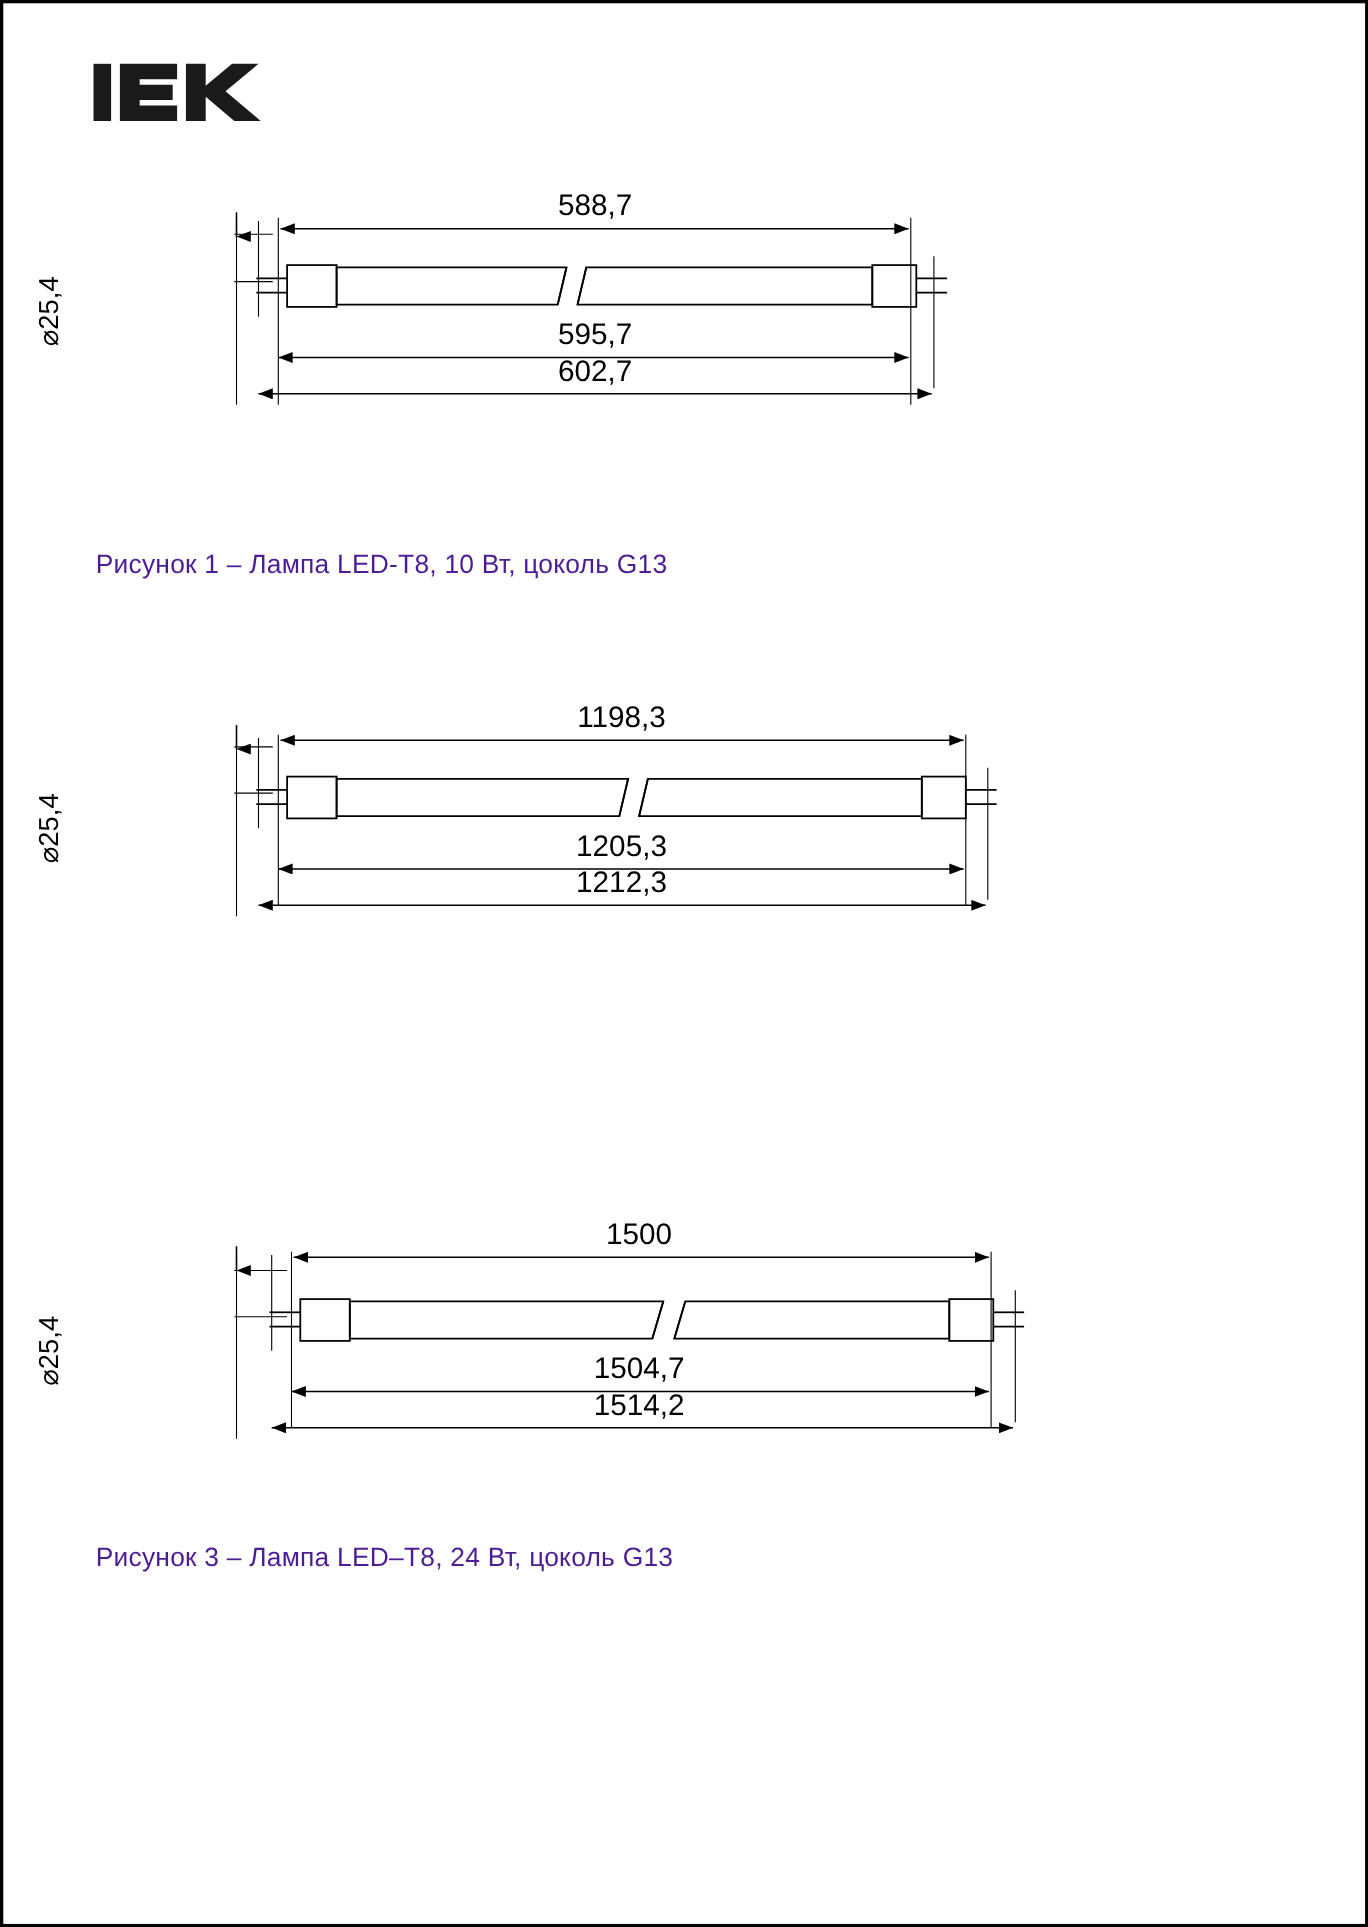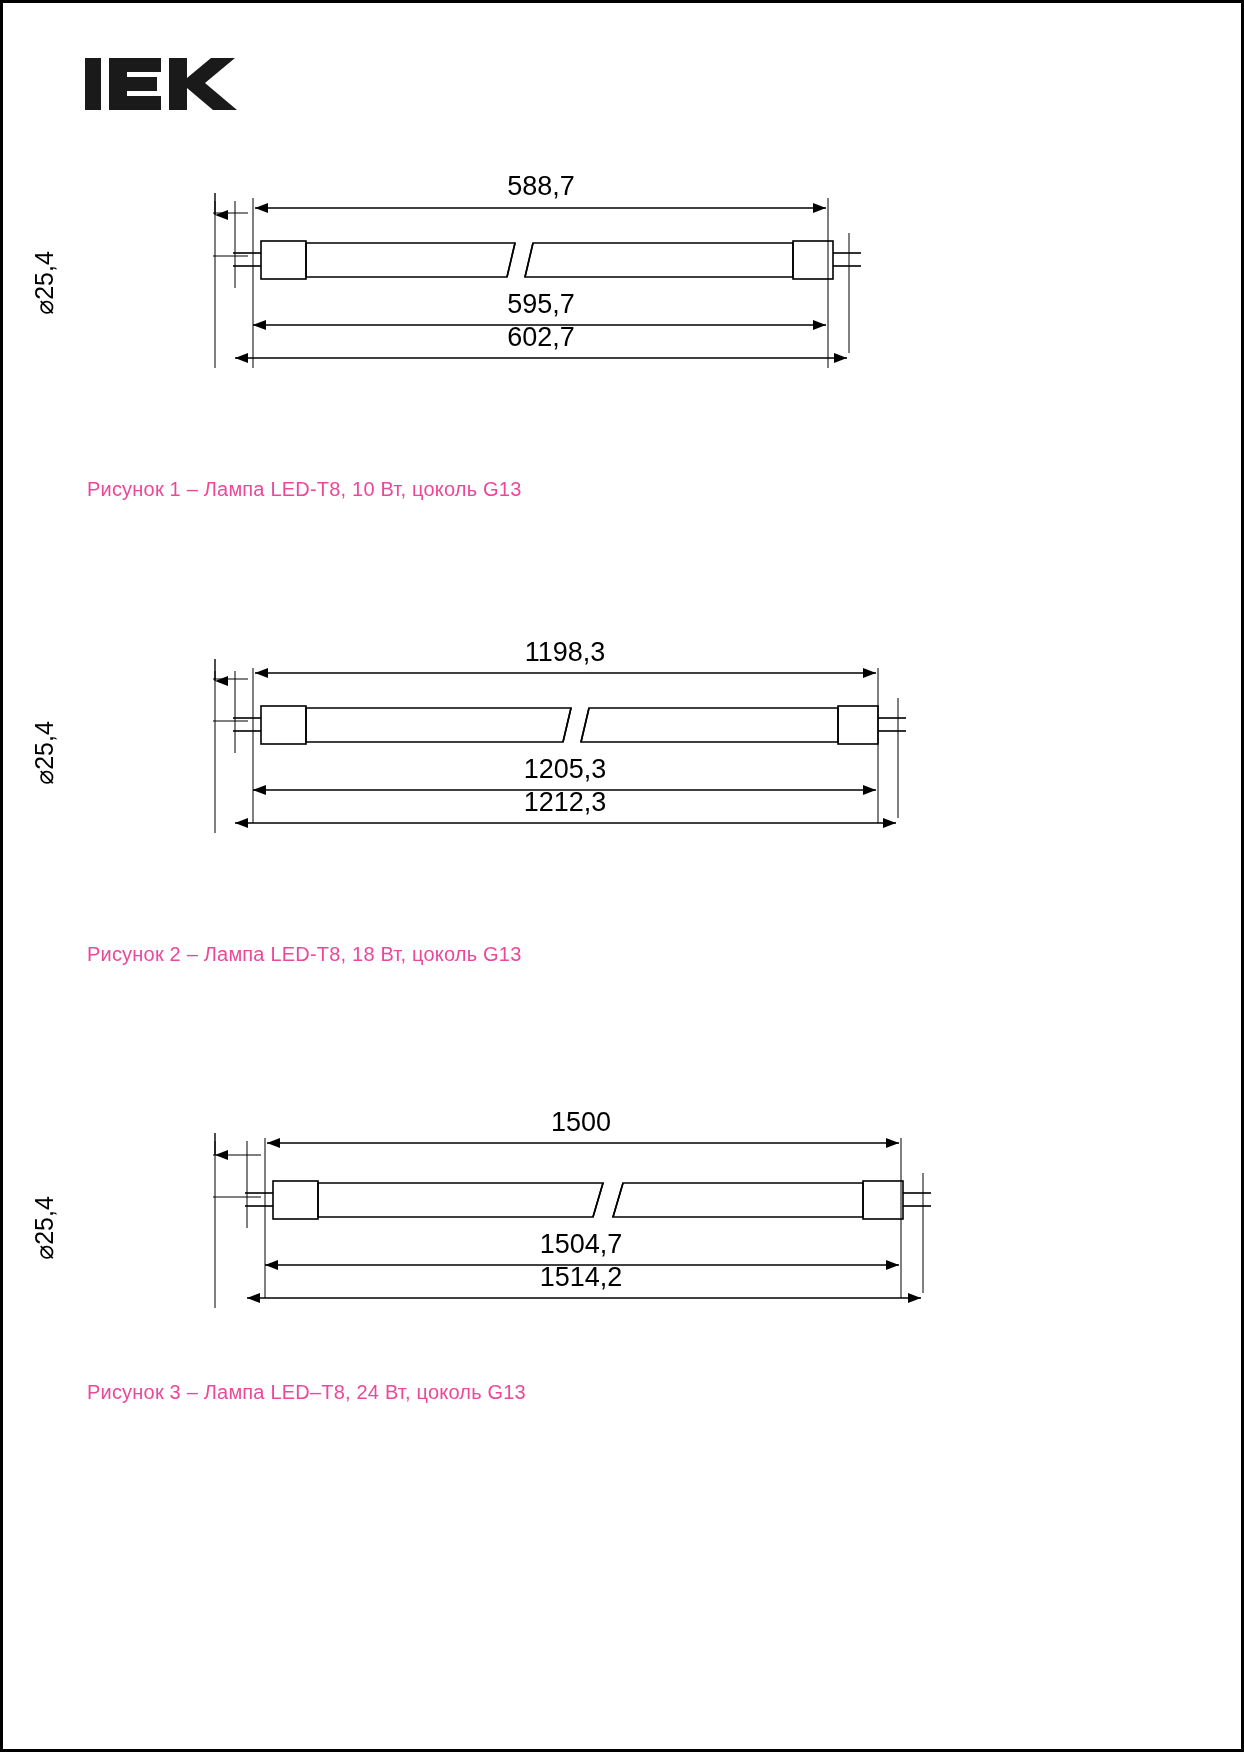--- a/index.html
+++ b/index.html
@@ -33,24 +33,25 @@
   }
   .fig {
     position: absolute;
     left: 0;
     width: 1244px;
   }
   .fig svg { display: block; }
   .caption {
     position: absolute;
     left: 84px;
-    font-size: 20px;
+    font-size: 24px;
     letter-spacing: 0.2px;
-    color: #ec4899;
+    color: #4c1d95;
     white-space: nowrap;
+    margin-top: 22px;
   }
   #fig1 { top: 150px; height: 300px; }
   #fig2 { top: 620px; height: 300px; }
   #fig3 { top: 1090px; height: 300px; }
   #cap1 { top: 475px; }
   #cap2 { top: 940px; }
   #cap3 { top: 1378px; text-align: right; }
 </style>
 </head>
 <body>
@@ -164,21 +165,20 @@
       <line x1="875" y1="95" x2="903" y2="95" stroke-width="1.6"></line>
       <line x1="875" y1="108" x2="903" y2="108" stroke-width="1.6"></line>
 
       <line x1="250" y1="167" x2="873" y2="167" stroke-width="1.4" marker-start="url(#arrL2)" marker-end="url(#arrR2)"></line>
       <text x="562" y="155" font-family="'Liberation Sans', sans-serif" font-size="27" fill="#000" stroke="none" text-anchor="middle">1205,3</text>
 
       <line x1="232" y1="200" x2="893" y2="200" stroke-width="1.4" marker-start="url(#arrL2)" marker-end="url(#arrR2)"></line>
       <text x="562" y="188" font-family="'Liberation Sans', sans-serif" font-size="27" fill="#000" stroke="none" text-anchor="middle">1212,3</text>
     </svg>
   </div>
-  <div class="caption" id="cap2">Рисунок 2 – Лампа LED-T8, 18 Вт, цоколь G13</div>
 
   <div class="fig" id="fig3">
     <svg width="1244" height="300" viewBox="0 0 1244 300" xmlns="http://www.w3.org/2000/svg" stroke="#000" fill="none">
       <defs>
         <marker id="arrR3" markerWidth="14" markerHeight="10" refX="13" refY="5" orient="auto" markerUnits="userSpaceOnUse">
           <path d="M0,0 L13,5 L0,10 Z" fill="#000" stroke="none"></path>
         </marker>
         <marker id="arrL3" markerWidth="14" markerHeight="10" refX="1" refY="5" orient="auto" markerUnits="userSpaceOnUse">
           <path d="M14,0 L1,5 L14,10 Z" fill="#000" stroke="none"></path>
         </marker>

